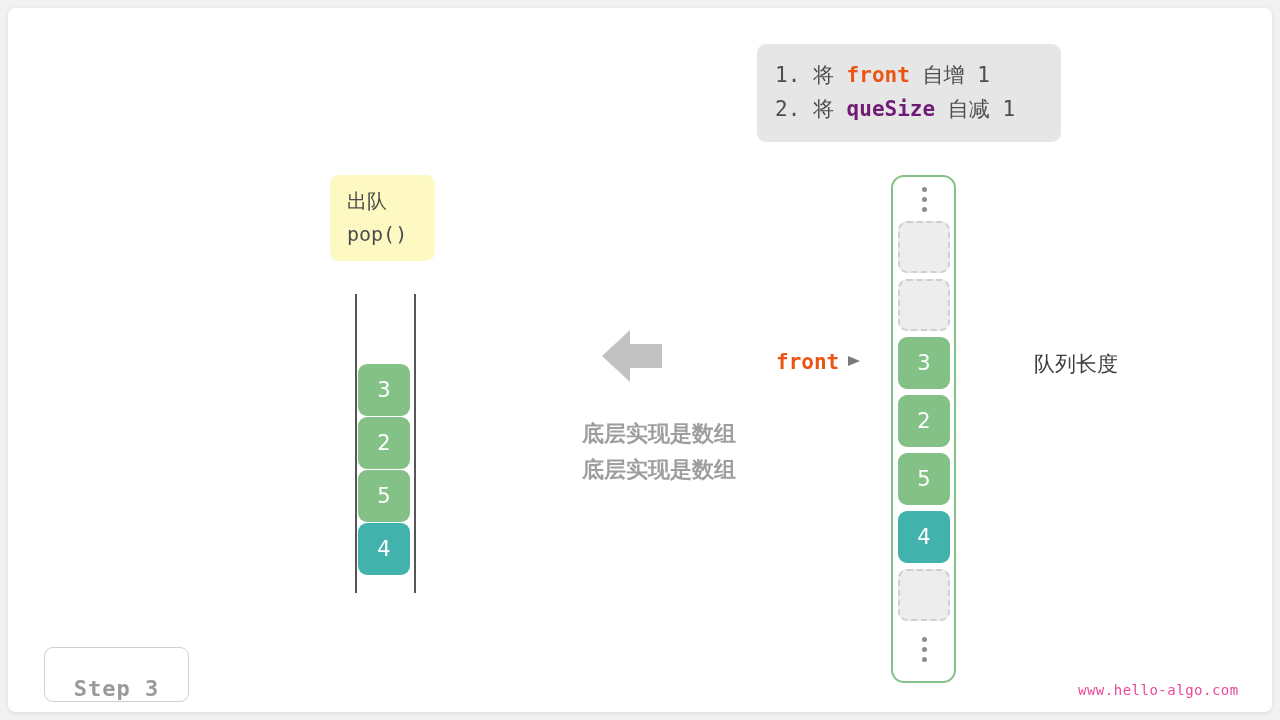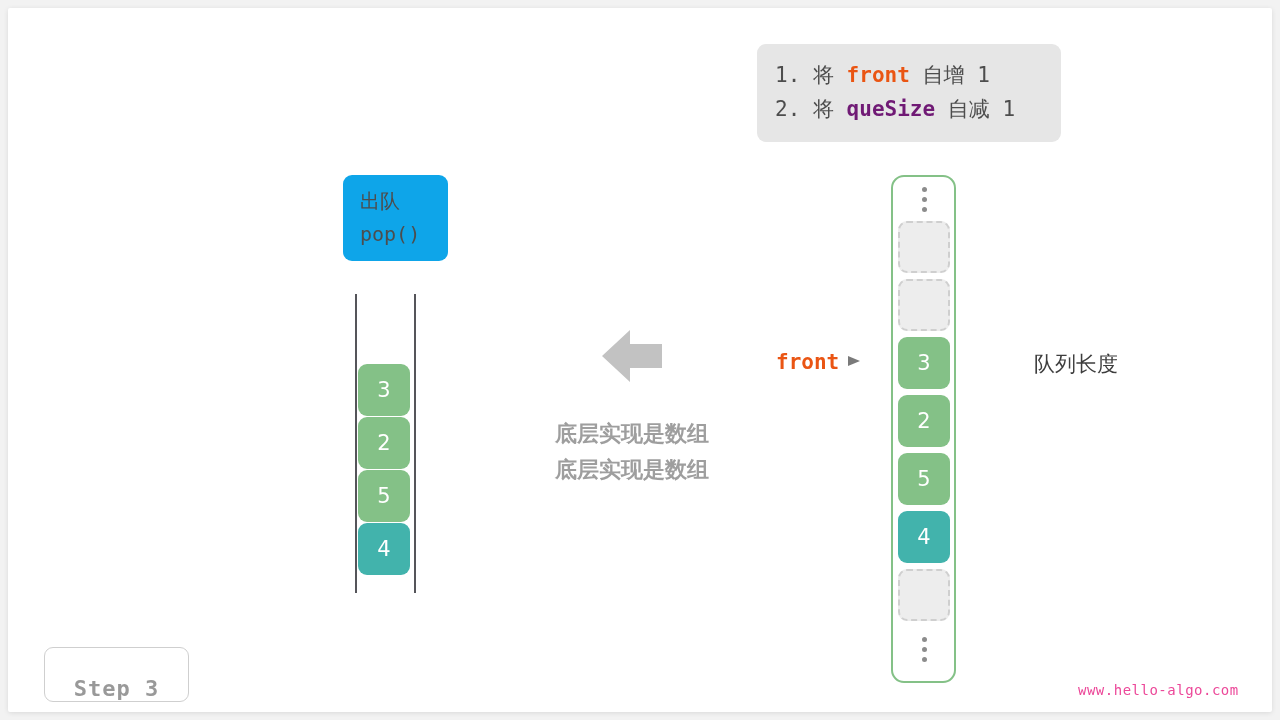--- a/index.html
+++ b/index.html
@@ -13,21 +13,21 @@
     font-family: "DejaVu Sans", sans-serif;
     overflow: hidden;
   }
   #canvas {
     position: absolute;
     left: 8px;
     top: 8px;
     width: 1264px;
     height: 704px;
     background: #ffffff;
-    border-radius: 2px;
+    border-radius: 8px;
     box-shadow: 0 1px 5px rgba(0,0,0,0.10);
     overflow: hidden;
   }
 
   .abs { position: absolute; }
 
   
   #op-note {
     left: 749px;
     top: 36px;
@@ -46,23 +46,22 @@
   }
   .kw-front { color: #ea5513; font-weight: bold; }
   .kw-quesize { color: #701a75; font-weight: bold; }
 
   
   #pop-box {
     left: 322px;
     top: 167px;
     width: 105px;
     height: 86px;
-    background: #0ea5e9;
-    border-radius: 9px;
-    margin-left: 13px;
+    background: #fef9c3;
+    border-radius: 9px;
   }
   .pop-line {
     font-family: "DejaVu Sans Mono", monospace;
     font-size: 20px;
     color: #4d4d4d;
     line-height: 33px;
     padding-left: 17px;
     white-space: pre;
   }
   #pop-box .pop-line:first-child { padding-top: 10px; }
@@ -92,21 +91,21 @@
 
   #left-cells { left: 350px; top: 356px; }
   #left-cells .cell { margin-bottom: 1px; }
 
   
   #big-arrow { left: 594px; top: 322px; }
   #caption {
     left: 520px;
     top: 408px;
     width: 208px;
-    text-align: center;
+    text-align: right;
     font-family: "DejaVu Sans", sans-serif;
     font-weight: bold;
     font-size: 22px;
     color: #9e9e9e;
     line-height: 36px;
   }
 
   
   #front-ptr {
     left: 768px;

